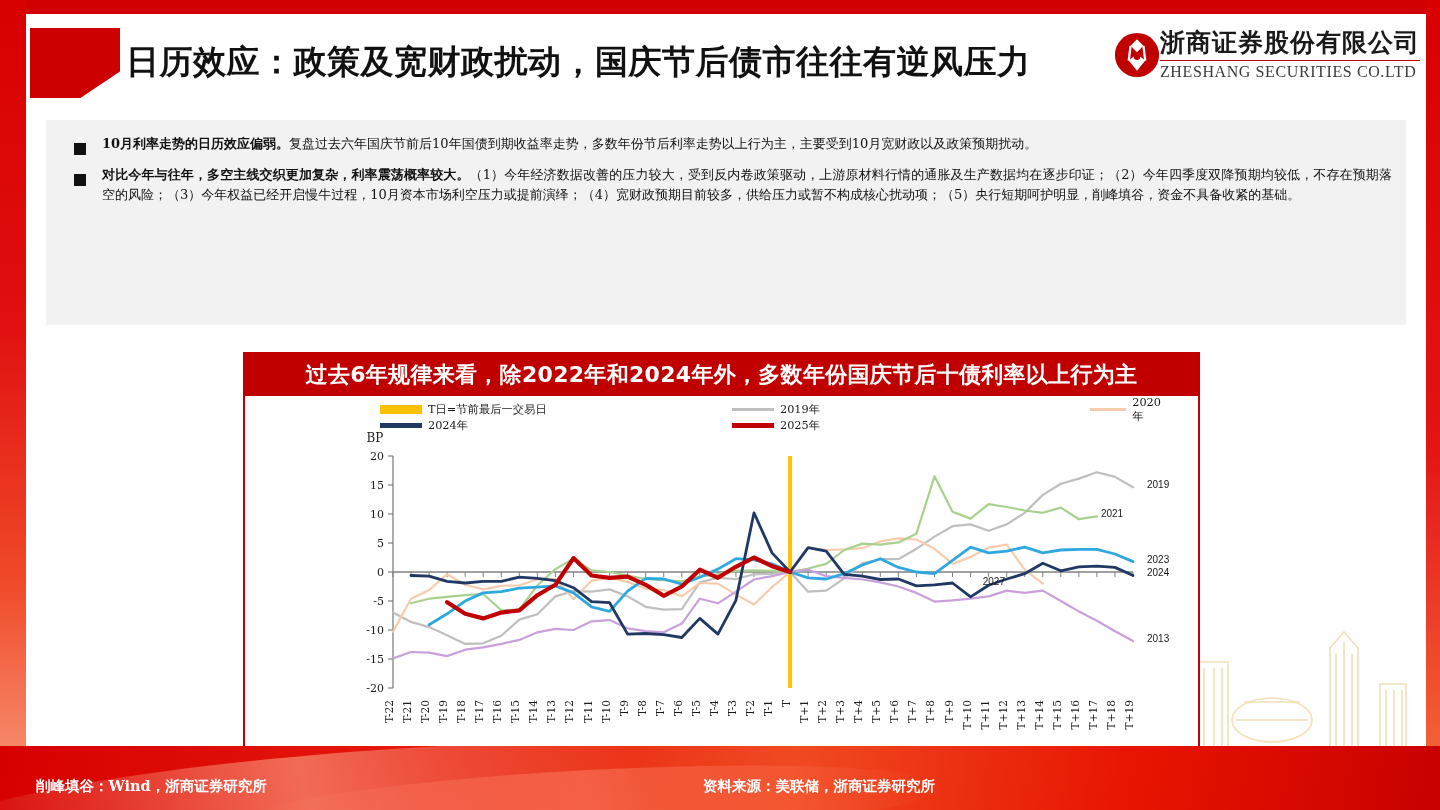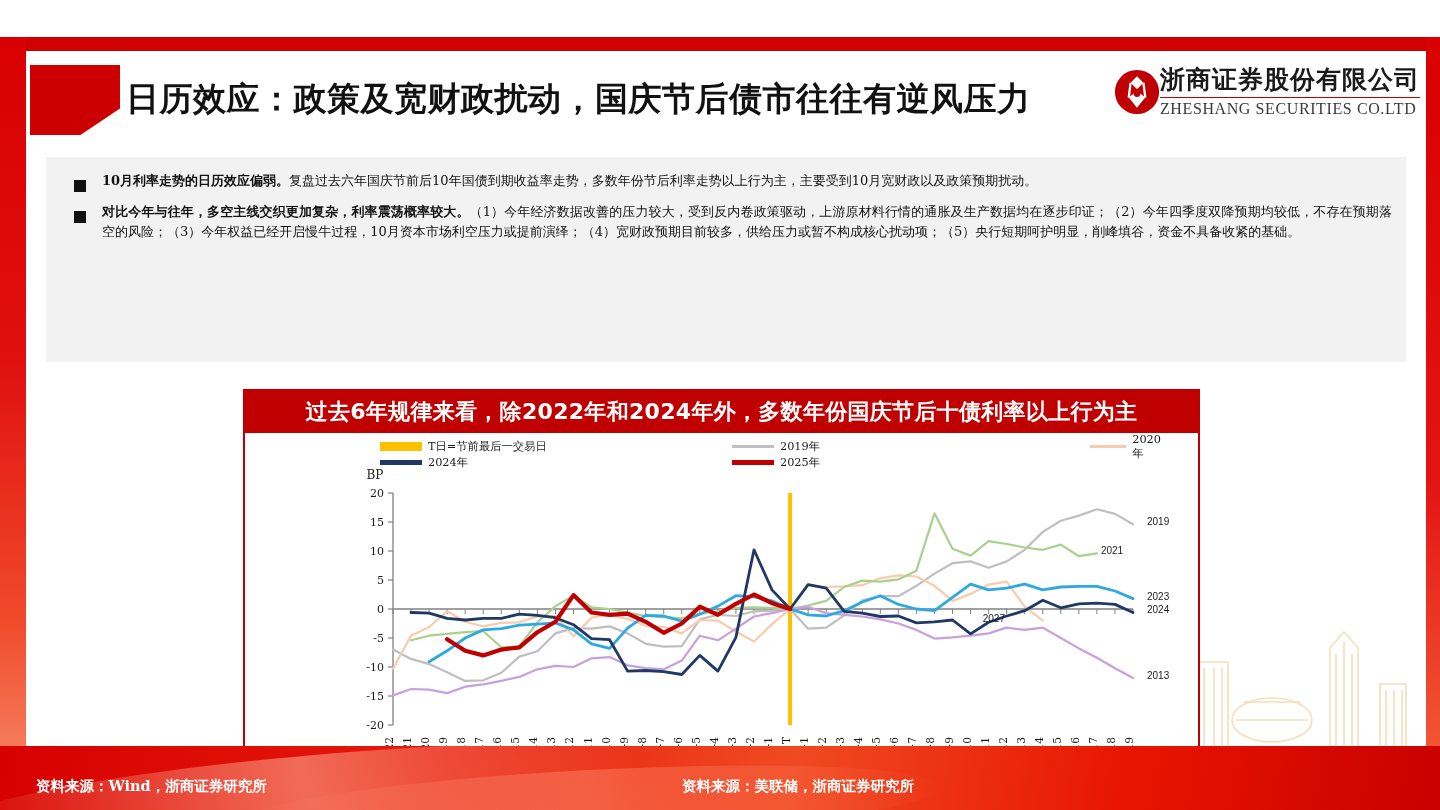--- a/index.html
+++ b/index.html
@@ -2,21 +2,21 @@
 <html><head>
 <meta charset="utf-8">
 <style>
   html,body{margin:0;padding:0;}
   body{
     width:1440px;height:810px;overflow:hidden;position:relative;
     font-family:"Liberation Serif","DejaVu Serif",serif;
     background:#ffffff;
   }
   
-  #slide{position:absolute;inset:0;background:#ec4899;margin-top:37px;}
+  #slide{position:absolute;inset:0;background:#ec4899;}
   .bg-left{position:absolute;left:0;top:0;width:26px;height:810px;
     background:linear-gradient(180deg,#d80000 0%,#e01010 40%,#f04a2a 72%,#f8a080 100%);}
   .bg-right{position:absolute;right:0;top:0;width:14px;height:810px;
     background:linear-gradient(180deg,#d80000 0%,#e41414 55%,#f5703f 100%);}
   .bg-top{position:absolute;left:0;top:0;width:1440px;height:14px;background:#d00000;}
   .bg-bottom{position:absolute;left:0;bottom:0;width:1440px;height:64px;
     background:linear-gradient(100deg,#d60000 0%,#e61a0c 30%,#f04a22 55%,#e81500 78%,#c90000 100%);
     overflow:hidden;}
   .bg-bottom:before{content:"";position:absolute;left:-60px;top:6px;width:820px;height:90px;
     background:linear-gradient(80deg,rgba(255,255,255,.0) 0%,rgba(255,180,150,.55) 45%,rgba(255,255,255,.0) 85%);
@@ -77,21 +77,21 @@
     font-family:Liberation Sans, sans-serif;text-align:right;}
 
   
   .ax{font-family:"DejaVu Serif","Liberation Serif",serif;font-size:11px;fill:#1a1a1a;}
   .axx{font-family:"DejaVu Serif","Liberation Serif",serif;font-size:10.6px;fill:#1a1a1a;}
   .bplabel{font-family:"DejaVu Serif","Liberation Serif",serif;font-size:12px;fill:#1a1a1a;}
 
   
   .foot-left{position:absolute;left:36px;bottom:14px;font-size:14.5px;color:#fff;font-weight:bold;
     font-family:"DejaVu Serif","Liberation Serif",serif;}
-  .foot-right{position:absolute;left:682px;bottom:14px;font-size:14.5px;color:#fff;font-weight:bold;
+  .foot-right{position:absolute;left:703px;bottom:14px;font-size:14.5px;color:#fff;font-weight:bold;
     font-family:Liberation Serif, serif;}
 </style>
 </head>
 <body>
 
 <div id="slide">
 
   <div class="bg-top"></div>
   <div class="bg-left"></div>
   <div class="bg-right"></div>
@@ -299,16 +299,16 @@
           <div class="endlabel" style="left: 855.902px; top: 112.32px;">2021</div>
           <div class="endlabel" style="left: 737.756px; top: 179.6px;">2027</div>
           <div class="endlabel" style="left: 902px; top: 157.56px;">2023</div>
           <div class="endlabel" style="left: 902px; top: 171.48px;">2024</div>
           <div class="endlabel" style="left: 902px; top: 237.02px;">2013</div>
         </div>
     </div>
   </div>
 
   <div class="bg-bottom"></div>
-  <div class="foot-left">资料来源：Wind，浙商证券研究所</div>
+  <div class="foot-left">削峰填谷：Wind，浙商证券研究所</div>
   <div class="foot-right">资料来源：美联储，浙商证券研究所</div>
 
 </div>
 
 </body></html>

